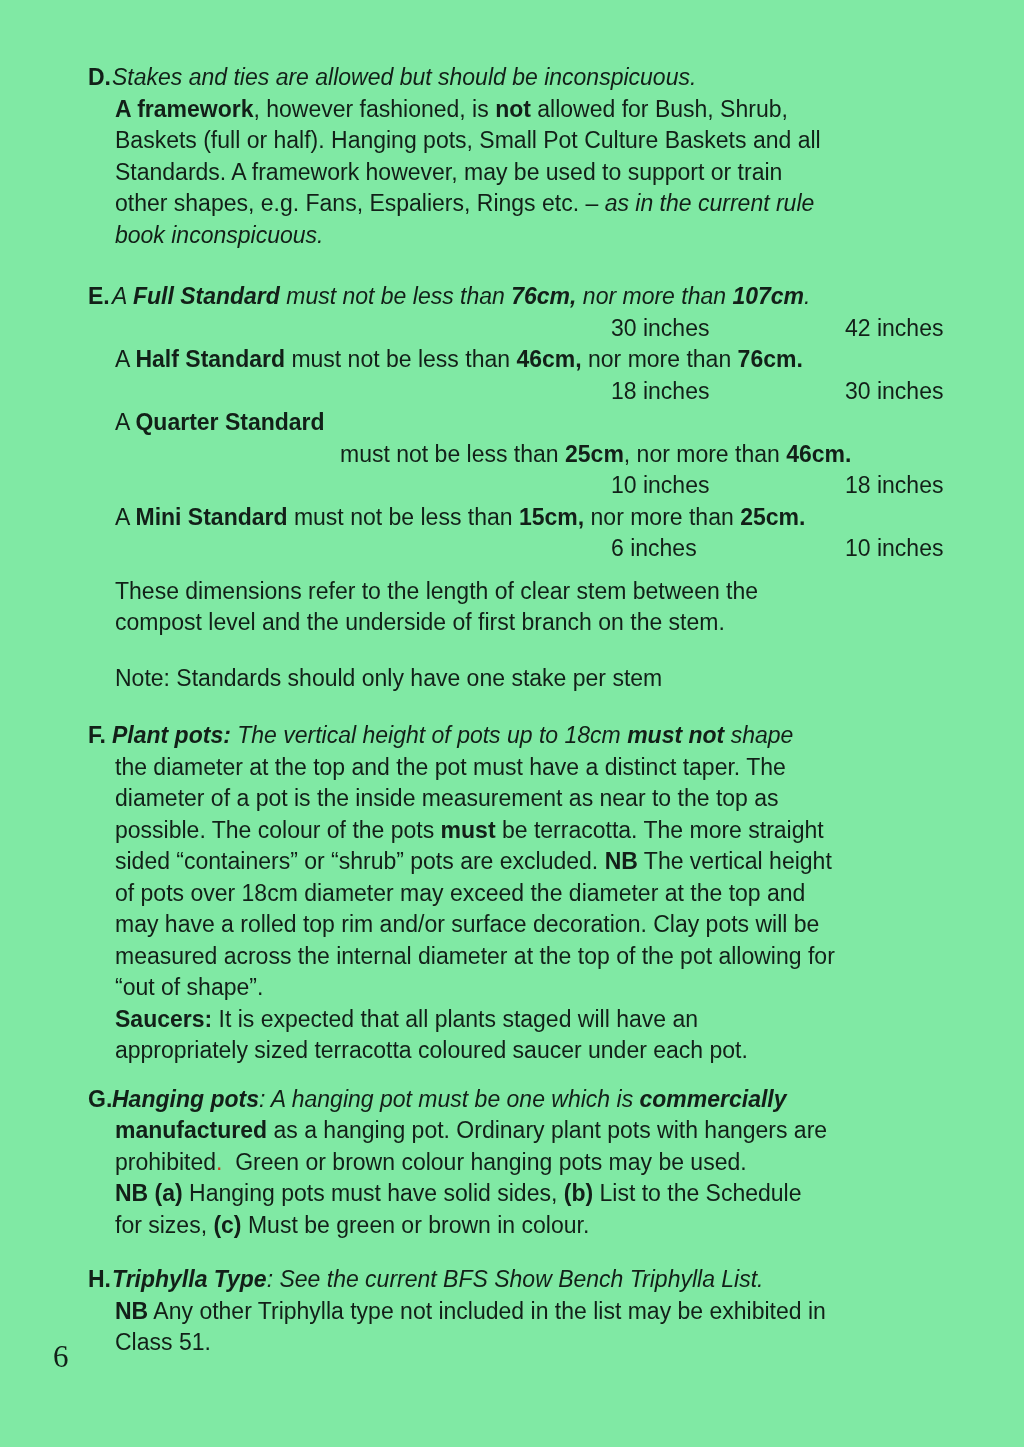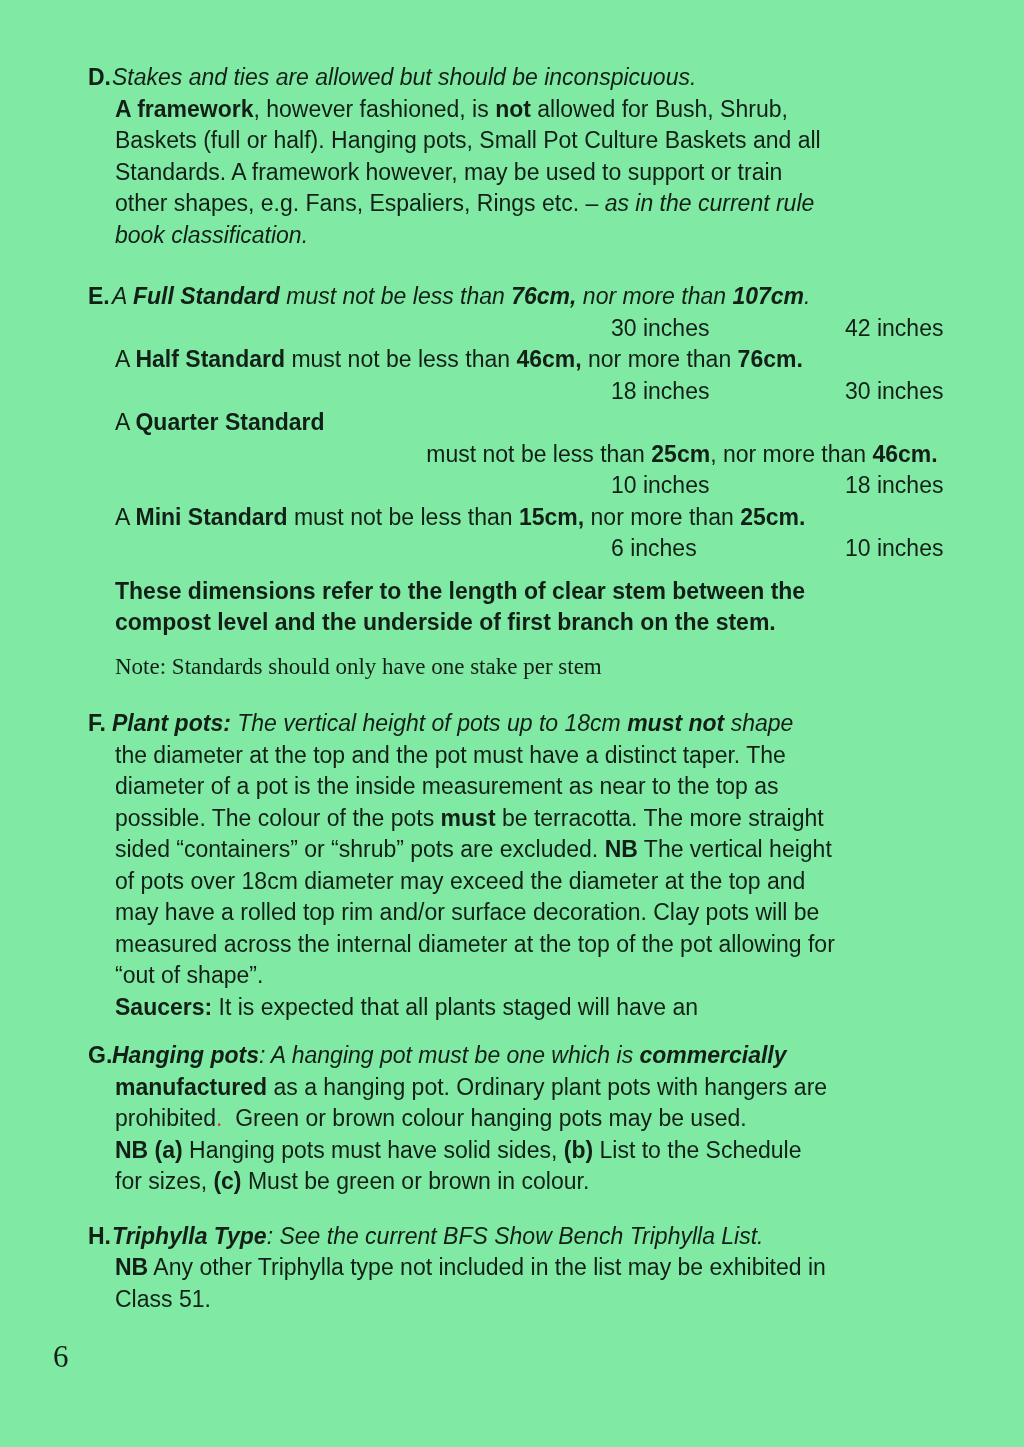--- a/index.html
+++ b/index.html
@@ -27,31 +27,31 @@
     position:absolute;
     left:88px;
     top:0;
     font-weight:bold;
   }
   .line{
     padding-left:115px;
     white-space:pre;
   }
   .line.first{padding-left:112px;font-style:italic;}
-  .line.deep{padding-left:340px;text-align:center;}
+  .line.deep{padding-left:340px;}
   .line.cols{position:relative;height:31.5px;padding-left:8px;}
   .col-a{position:absolute;left:611px;}
   .col-b{position:absolute;left:845px;}
   .b{font-weight:bold;}
   .i{font-style:italic;}
   .r{color:var(--red);}
   
   [data-name="section-e"]{margin-top:30px;}
-  [data-name="section-dimensions-note"]{margin-top:11px;font-weight:bold;}
-  [data-name="section-stake-note"]{margin-top:12px;font-family:Liberation Serif, serif;}
+  [data-name="section-dimensions-note"]{margin-top:11px;}
+  [data-name="section-stake-note"]{margin-top:24px;}
   [data-name="section-f"]{margin-top:26px;}
   [data-name="section-g"]{margin-top:17px;}
   [data-name="section-h"]{margin-top:23px;}
   .page-number{
     position:absolute;
     left:53px;
     top:1341px;
     font-family:"Liberation Serif", serif;
     font-size:31px;
     line-height:31px;
@@ -61,21 +61,21 @@
 <body data-name="document-page">
 
 <main class="doc" data-name="document-body">
     <section class="sec" data-name="section-d">
       <span class="letter" data-name="section-letter">D.</span>
       <div class="line first" data-name="text-line"><span data-name="text-segment">Stakes and ties are allowed but should be inconspicuous.</span></div>
       <div class="line" data-name="text-line"><span data-name="text-segment" class="b">A framework</span><span data-name="text-segment">, however fashioned, is </span><span data-name="text-segment" class="b">not</span><span data-name="text-segment"> allowed for Bush, Shrub,</span></div>
       <div class="line" data-name="text-line"><span data-name="text-segment">Baskets (full or half). Hanging pots, Small Pot Culture Baskets and all</span></div>
       <div class="line" data-name="text-line"><span data-name="text-segment">Standards. A framework however, may be used to support or train</span></div>
       <div class="line" data-name="text-line"><span data-name="text-segment">other shapes, e.g. Fans, Espaliers, Rings etc. – </span><span data-name="text-segment" class="i">as in the current rule</span></div>
-      <div class="line" data-name="text-line"><span data-name="text-segment" class="i">book classification.</span></div>
+      <div class="line" data-name="text-line"><span data-name="text-segment" class="i">book inconspicuous.</span></div>
     </section>
     <section class="sec" data-name="section-e">
       <span class="letter" data-name="section-letter">E.</span>
       <div class="line first" data-name="text-line"><span data-name="text-segment">A </span><span data-name="text-segment" class="b">Full Standard</span><span data-name="text-segment"> must not be less than </span><span data-name="text-segment" class="b">76cm,</span><span data-name="text-segment"> nor more than </span><span data-name="text-segment" class="b">107cm</span><span data-name="text-segment">.</span></div>
       <div class="line cols" data-name="measurement-line"><span class="col-a" data-name="inches-value">30 inches</span><span class="col-b" data-name="inches-value">42 inches</span></div>
       <div class="line" data-name="text-line"><span data-name="text-segment">A </span><span data-name="text-segment" class="b">Half Standard</span><span data-name="text-segment"> must not be less than </span><span data-name="text-segment" class="b">46cm,</span><span data-name="text-segment"> nor more than </span><span data-name="text-segment" class="b">76cm.</span></div>
       <div class="line cols" data-name="measurement-line"><span class="col-a" data-name="inches-value">18 inches</span><span class="col-b" data-name="inches-value">30 inches</span></div>
       <div class="line" data-name="text-line"><span data-name="text-segment">A </span><span data-name="text-segment" class="b">Quarter Standard</span></div>
       <div class="line deep" data-name="text-line"><span data-name="text-segment">must not be less than </span><span data-name="text-segment" class="b">25cm</span><span data-name="text-segment">, nor more than </span><span data-name="text-segment" class="b">46cm.</span></div>
       <div class="line cols" data-name="measurement-line"><span class="col-a" data-name="inches-value">10 inches</span><span class="col-b" data-name="inches-value">18 inches</span></div>
@@ -94,20 +94,21 @@
       <div class="line first" data-name="text-line"><span data-name="text-segment" class="b">Plant pots:</span><span data-name="text-segment"> The vertical height of pots up to 18cm </span><span data-name="text-segment" class="b">must not</span><span data-name="text-segment"> shape</span></div>
       <div class="line" data-name="text-line"><span data-name="text-segment">the diameter at the top and the pot must have a distinct taper. The</span></div>
       <div class="line" data-name="text-line"><span data-name="text-segment">diameter of a pot is the inside measurement as near to the top as</span></div>
       <div class="line" data-name="text-line"><span data-name="text-segment">possible. The colour of the pots </span><span data-name="text-segment" class="b">must</span><span data-name="text-segment"> be terracotta. The more straight</span></div>
       <div class="line" data-name="text-line"><span data-name="text-segment">sided “containers” or “shrub” pots are excluded. </span><span data-name="text-segment" class="b">NB</span><span data-name="text-segment"> The vertical height</span></div>
       <div class="line" data-name="text-line"><span data-name="text-segment">of pots over 18cm diameter may exceed the diameter at the top and</span></div>
       <div class="line" data-name="text-line"><span data-name="text-segment">may have a rolled top rim and/or surface decoration. Clay pots will be</span></div>
       <div class="line" data-name="text-line"><span data-name="text-segment">measured across the internal diameter at the top of the pot allowing for</span></div>
       <div class="line" data-name="text-line"><span data-name="text-segment">“out of shape”.</span></div>
       <div class="line" data-name="text-line"><span data-name="text-segment" class="b">Saucers:</span><span data-name="text-segment"> It is expected that all plants staged will have an</span></div>
+      <div class="line" data-name="text-line"><span data-name="text-segment">appropriately sized terracotta coloured saucer under each pot.</span></div>
     </section>
     <section class="sec" data-name="section-g">
       <span class="letter" data-name="section-letter">G.</span>
       <div class="line first" data-name="text-line"><span data-name="text-segment" class="b">Hanging pots</span><span data-name="text-segment">: A hanging pot must be one which is </span><span data-name="text-segment" class="b">commercially</span></div>
       <div class="line" data-name="text-line"><span data-name="text-segment" class="b">manufactured</span><span data-name="text-segment"> as a hanging pot. Ordinary plant pots with hangers are</span></div>
       <div class="line" data-name="text-line"><span data-name="text-segment">prohibited</span><span data-name="text-segment" class="r">.</span><span data-name="text-segment">  Green or brown colour hanging pots may be used.</span></div>
       <div class="line" data-name="text-line"><span data-name="text-segment" class="b">NB (a)</span><span data-name="text-segment"> Hanging pots must have solid sides, </span><span data-name="text-segment" class="b">(b)</span><span data-name="text-segment"> List to the Schedule</span></div>
       <div class="line" data-name="text-line"><span data-name="text-segment">for sizes, </span><span data-name="text-segment" class="b">(c)</span><span data-name="text-segment"> Must be green or brown in colour.</span></div>
     </section>
     <section class="sec" data-name="section-h">

